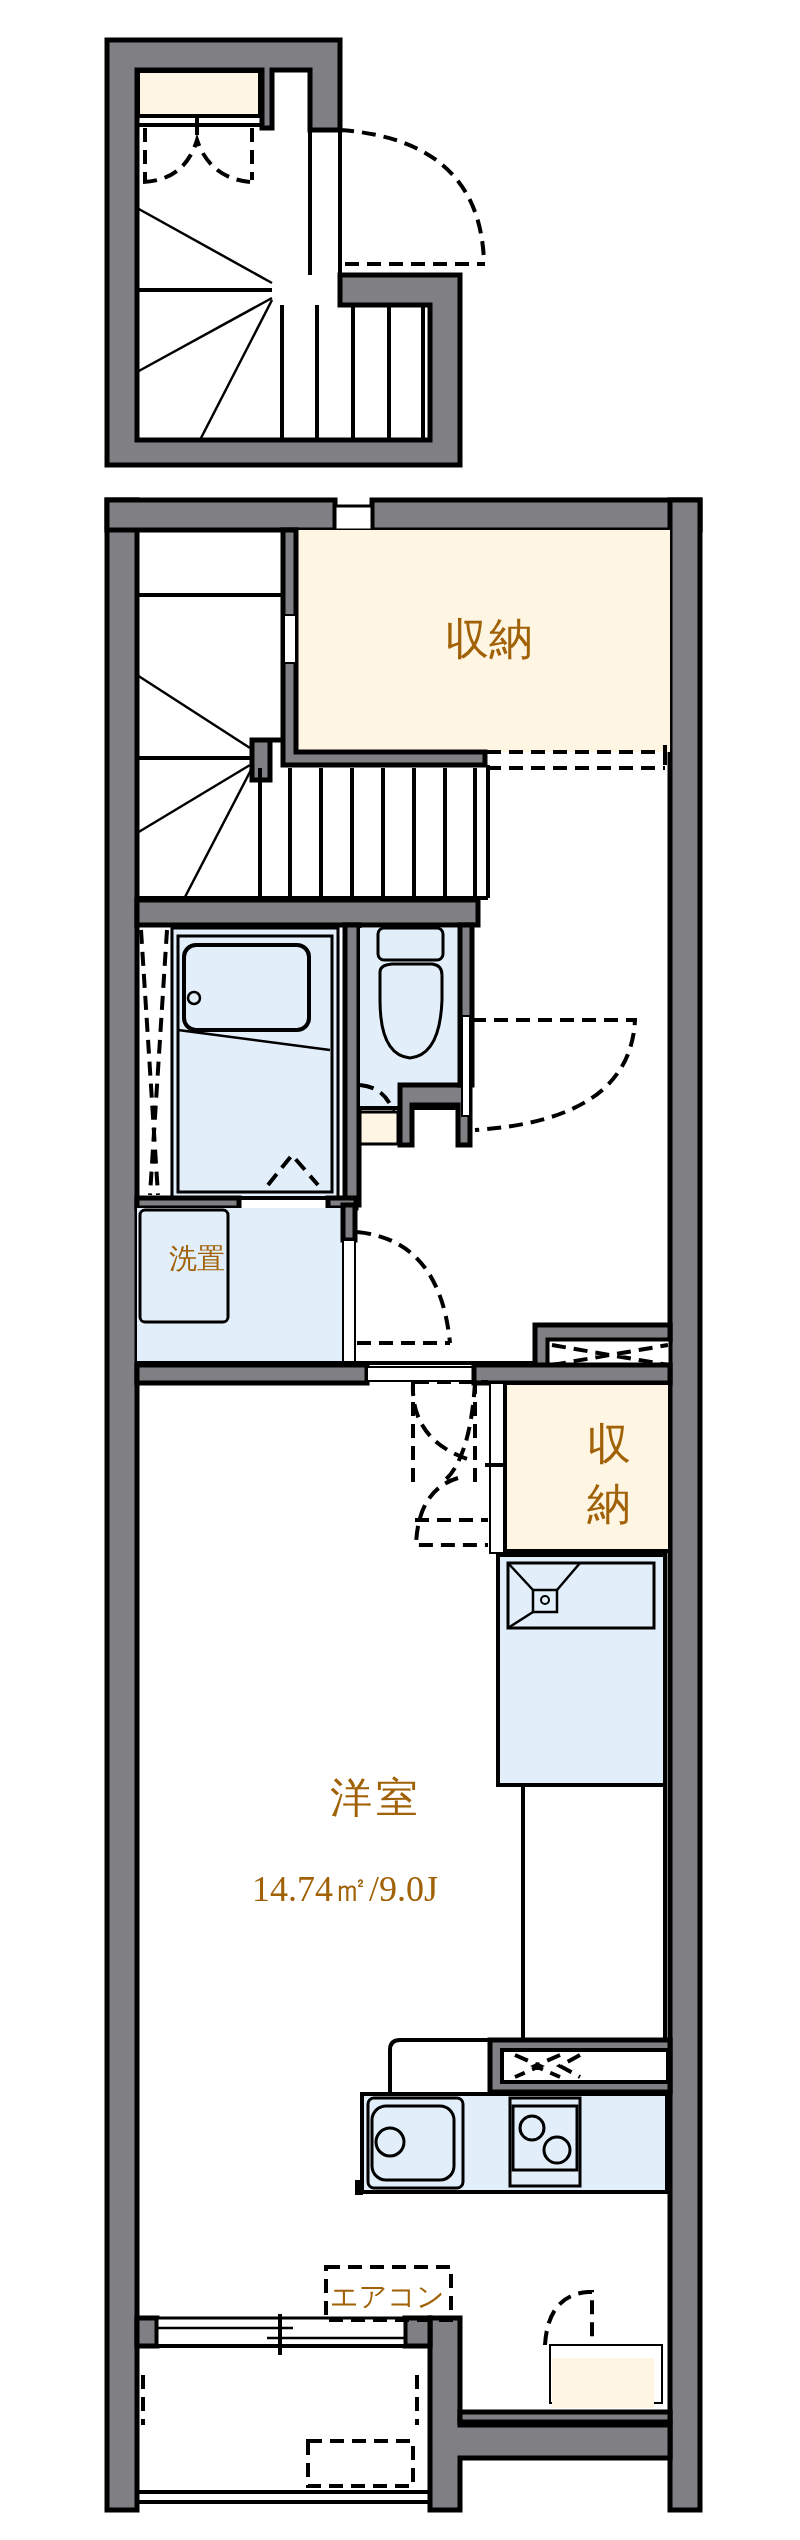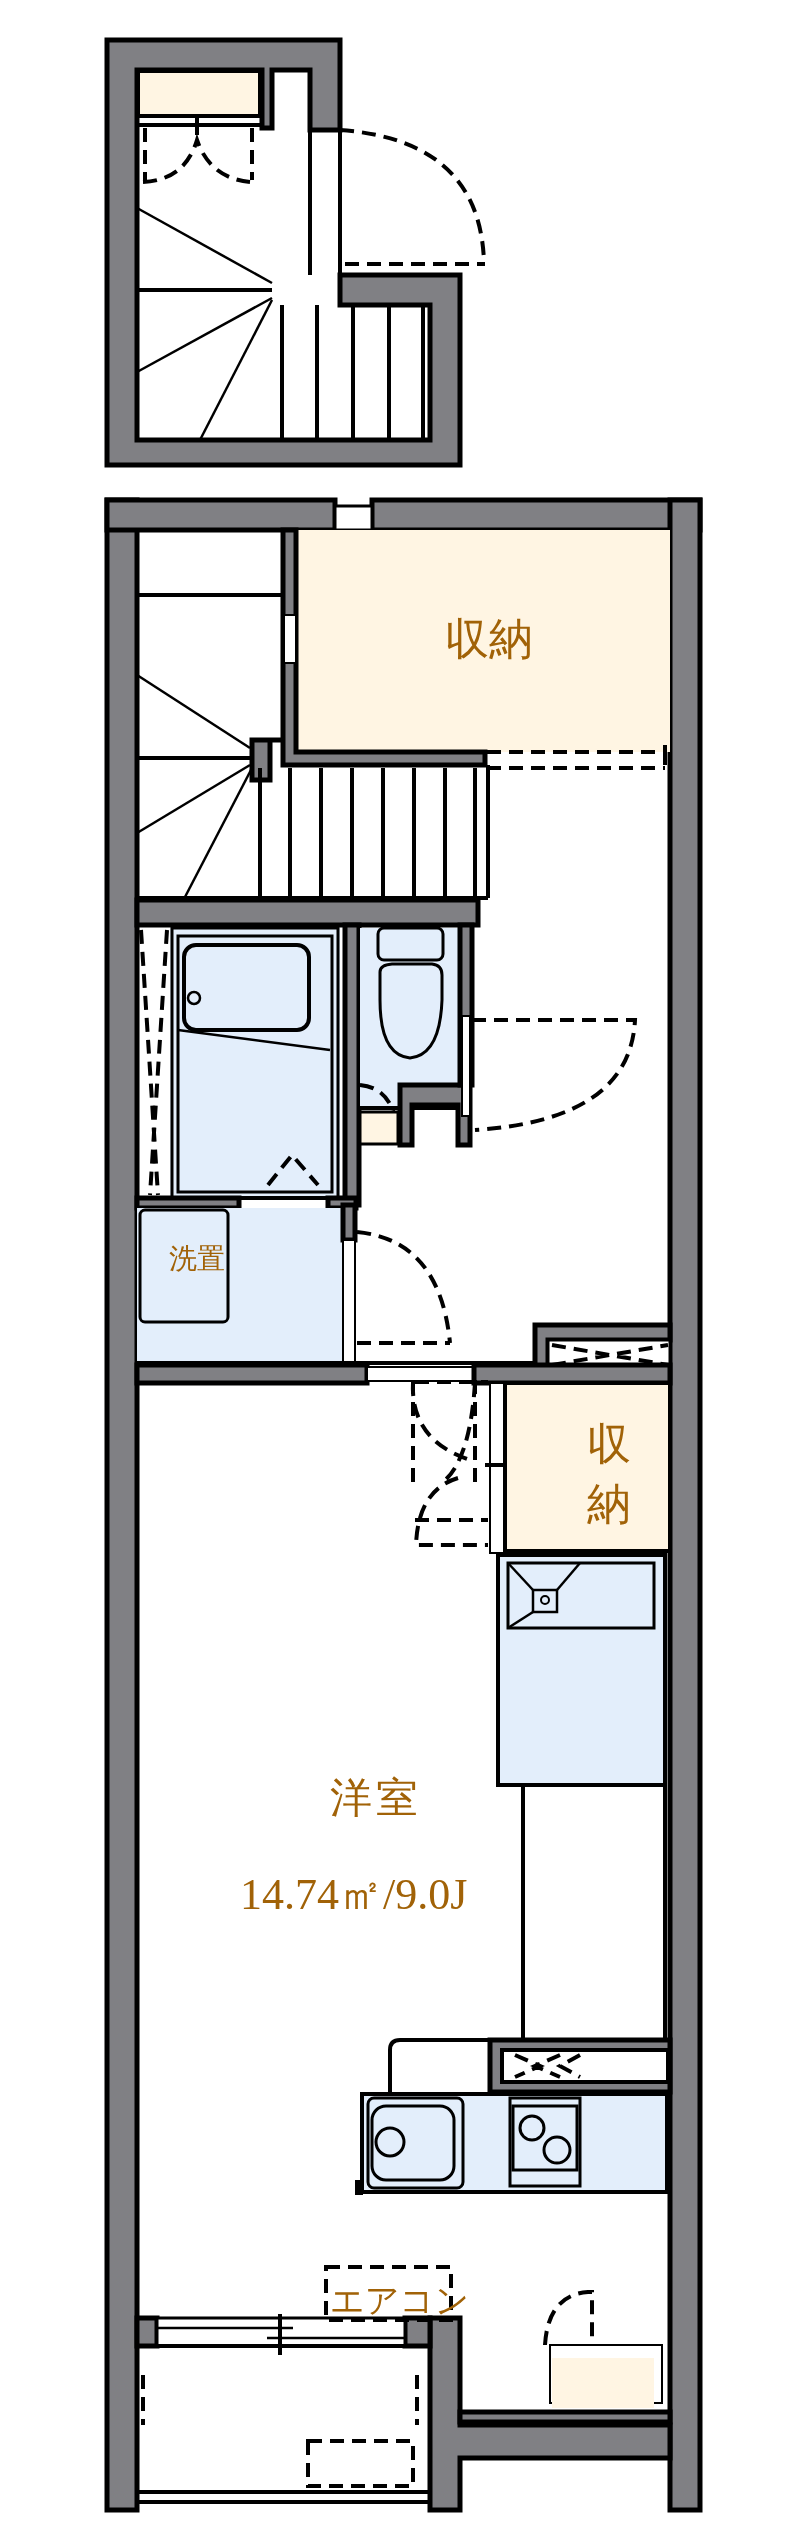--- a/index.html
+++ b/index.html
@@ -9,22 +9,22 @@
   .line { stroke: #000; stroke-width: 4; fill: none; }
   .thin { stroke: #000; stroke-width: 2.5; fill: none; }
   .dash { stroke: #000; stroke-width: 4; fill: none; stroke-dasharray: 14 8; }
   .storage { fill: #fff5e3; }
   .wet { fill: #e3eefb; }
   .label { position: absolute; color: #a16207; font-family: Liberation Serif, serif; white-space: nowrap; }
   .lbl-storage-top { left: 445px; top: 610px; font-size: 44px; }
   .lbl-wash { left: 143px; top: 1240px; font-size: 28px; margin-left: 26px; }
   .lbl-storage-right { left: 585px; top: 1415px; font-size: 44px; width: 48px; line-height: 60px; white-space: normal; text-align: center; }
   .lbl-room { left: 330px; top: 1770px; font-size: 42px; letter-spacing: 4px; }
-  .lbl-area { left: 240px; top: 1865px; font-size: 44px; }
-  .lbl-ac { left: 330px; top: 2278px; font-size: 34px; }
+  .lbl-area { left: 252px; top: 1865px; font-size: 36px; }
+  .lbl-ac { left: 330px; top: 2278px; font-size: 28px; }
 </style>
 </head>
 <body>
 
 <svg width="800" height="2540" viewBox="0 0 800 2540">
 
   <g>
     <path class="wall" d="M107 40 H340 V130 H310 V70 H272 V128 H262 V70 H137 V440 H430 V305 H340 V275 H460 V465 H107 Z"></path>
     <rect class="storage" x="138" y="71" width="122" height="45" stroke="#000" stroke-width="4"></rect>
     <line class="line" x1="138" y1="125" x2="260" y2="125"></line>

